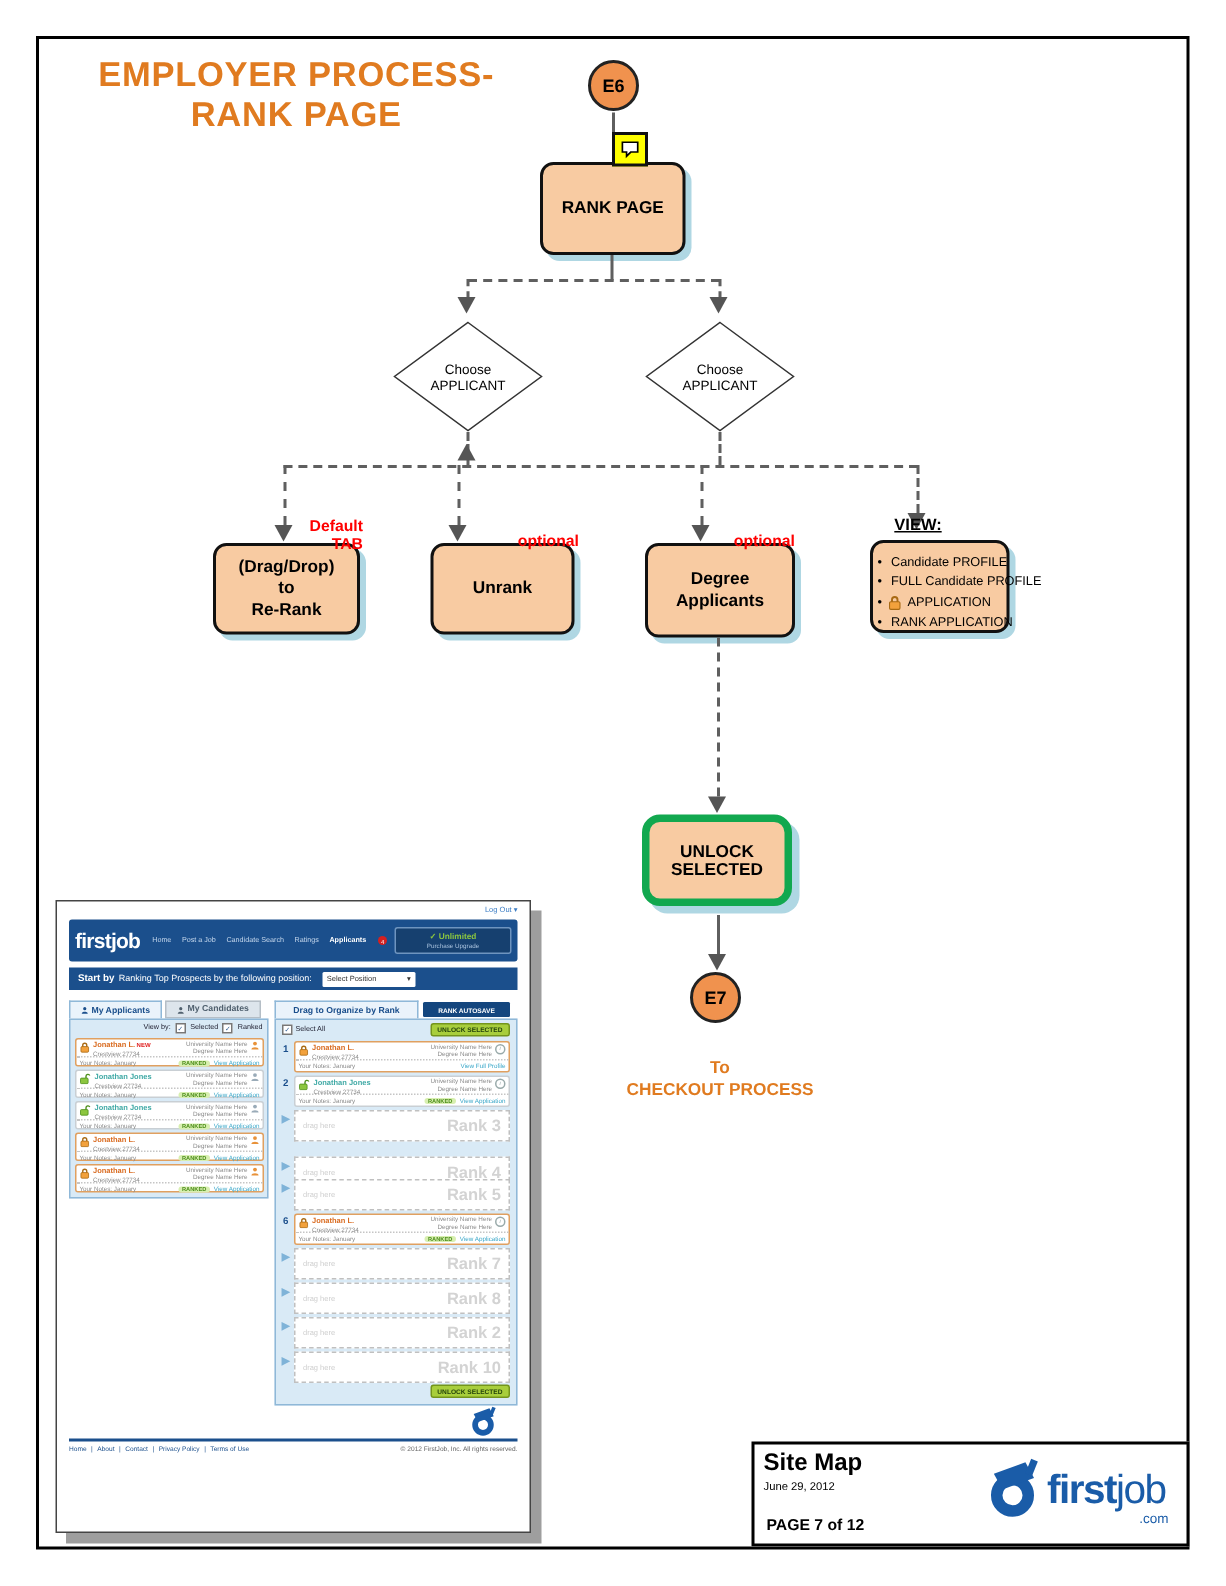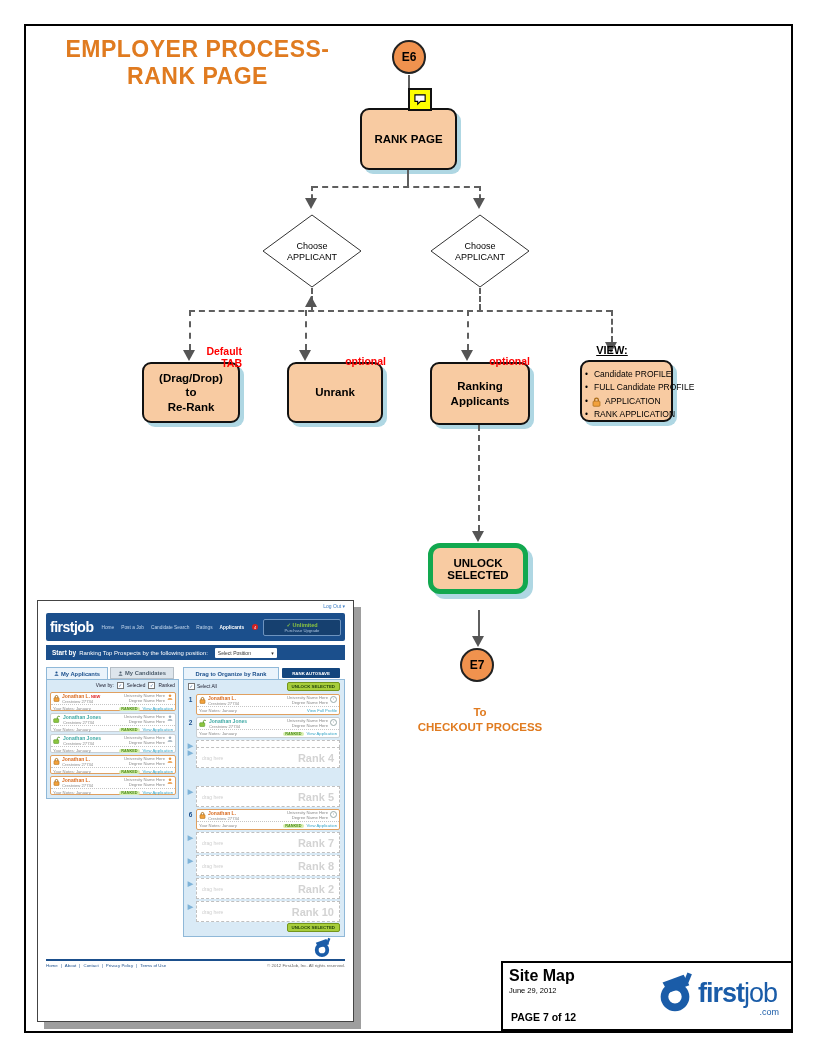--- a/index.html
+++ b/index.html
@@ -193,21 +193,21 @@
 
   <div class="fbox" style="left:142px;top:362px;width:98px;height:61px;">
     <span>(Drag/Drop)</span>
     <span>to</span>
     <span>Re-Rank</span>
   </div>
   <div class="fbox" style="left:287px;top:362px;width:96px;height:61px;">
     <span>Unrank</span>
   </div>
   <div class="fbox" style="left:430px;top:362px;width:100px;height:63px;">
-    <span>Ranking</span>
+    <span>Degree</span>
     <span>Applicants</span>
   </div>
 
   <div class="viewtitle">VIEW:</div>
   <div class="viewbox">
     <div class="vrow">
       <span>•</span>
       <svg width="11" height="11" viewBox="0 0 10 12">
           <path d="M3 6V4.2a2 2 0 0 1 4 0V6" fill="none" stroke="#A86A14" stroke-width="1.4"></path>
           <rect x="1.2" y="5.6" width="7.6" height="5.6" rx="1" fill="#F2A13C" stroke="#A86A14" stroke-width="0.8"></rect>
@@ -235,21 +235,21 @@
       <svg width="11" height="11" viewBox="0 0 12 12">
           <path d="M6.5 6V3.8a2 2 0 0 1 3.8-.8" fill="none" stroke="#4E8F1C" stroke-width="1.4"></path>
           <rect x="1" y="5.6" width="7.6" height="5.6" rx="1" fill="#8CC63F" stroke="#4E8F1C" stroke-width="0.8"></rect>
         </svg>
       <span>RANK APPLICATION</span>
     </div>
   </div>
 
   <div class="vdash" style="left:478px;top:425px;height:106px;"></div>
   <div class="ah-down" style="left:472px;top:531px;"></div>
-  <div class="unlockbox" style="left:428px;top:543px;width:100px;height:51px;">
+  <div class="unlockbox" style="left:428px;top:543px;width:100px;height:61px;">
     <span>UNLOCK</span>
     <span>SELECTED</span>
   </div>
   <div class="vsolid" style="left:478px;top:610px;height:26px;"></div>
   <div class="ah-down" style="left:472px;top:636px;"></div>
   <div class="fcircle" style="left:460px;top:648px;">
     <span>E7</span>
   </div>
   <div class="tocheckout">
     <div>To</div>
@@ -531,21 +531,21 @@
       </div>
 
       <div class="slot" style="top:60px;">
         <div class="slot-marker tri">▶</div>
         <div class="slot-body slot-empty">
           <span class="draghere">drag here</span>
           <span class="rankword">Rank 3</span>
         </div>
       </div>
 
-      <div class="slot" style="top:67px;">
+      <div class="slot" style="top:91px;">
         <div class="slot-marker tri">▶</div>
         <div class="slot-body slot-empty">
           <span class="draghere">drag here</span>
           <span class="rankword">Rank 4</span>
         </div>
       </div>
 
       <div class="slot" style="top:106px;">
         <div class="slot-marker tri">▶</div>
         <div class="slot-body slot-empty">

